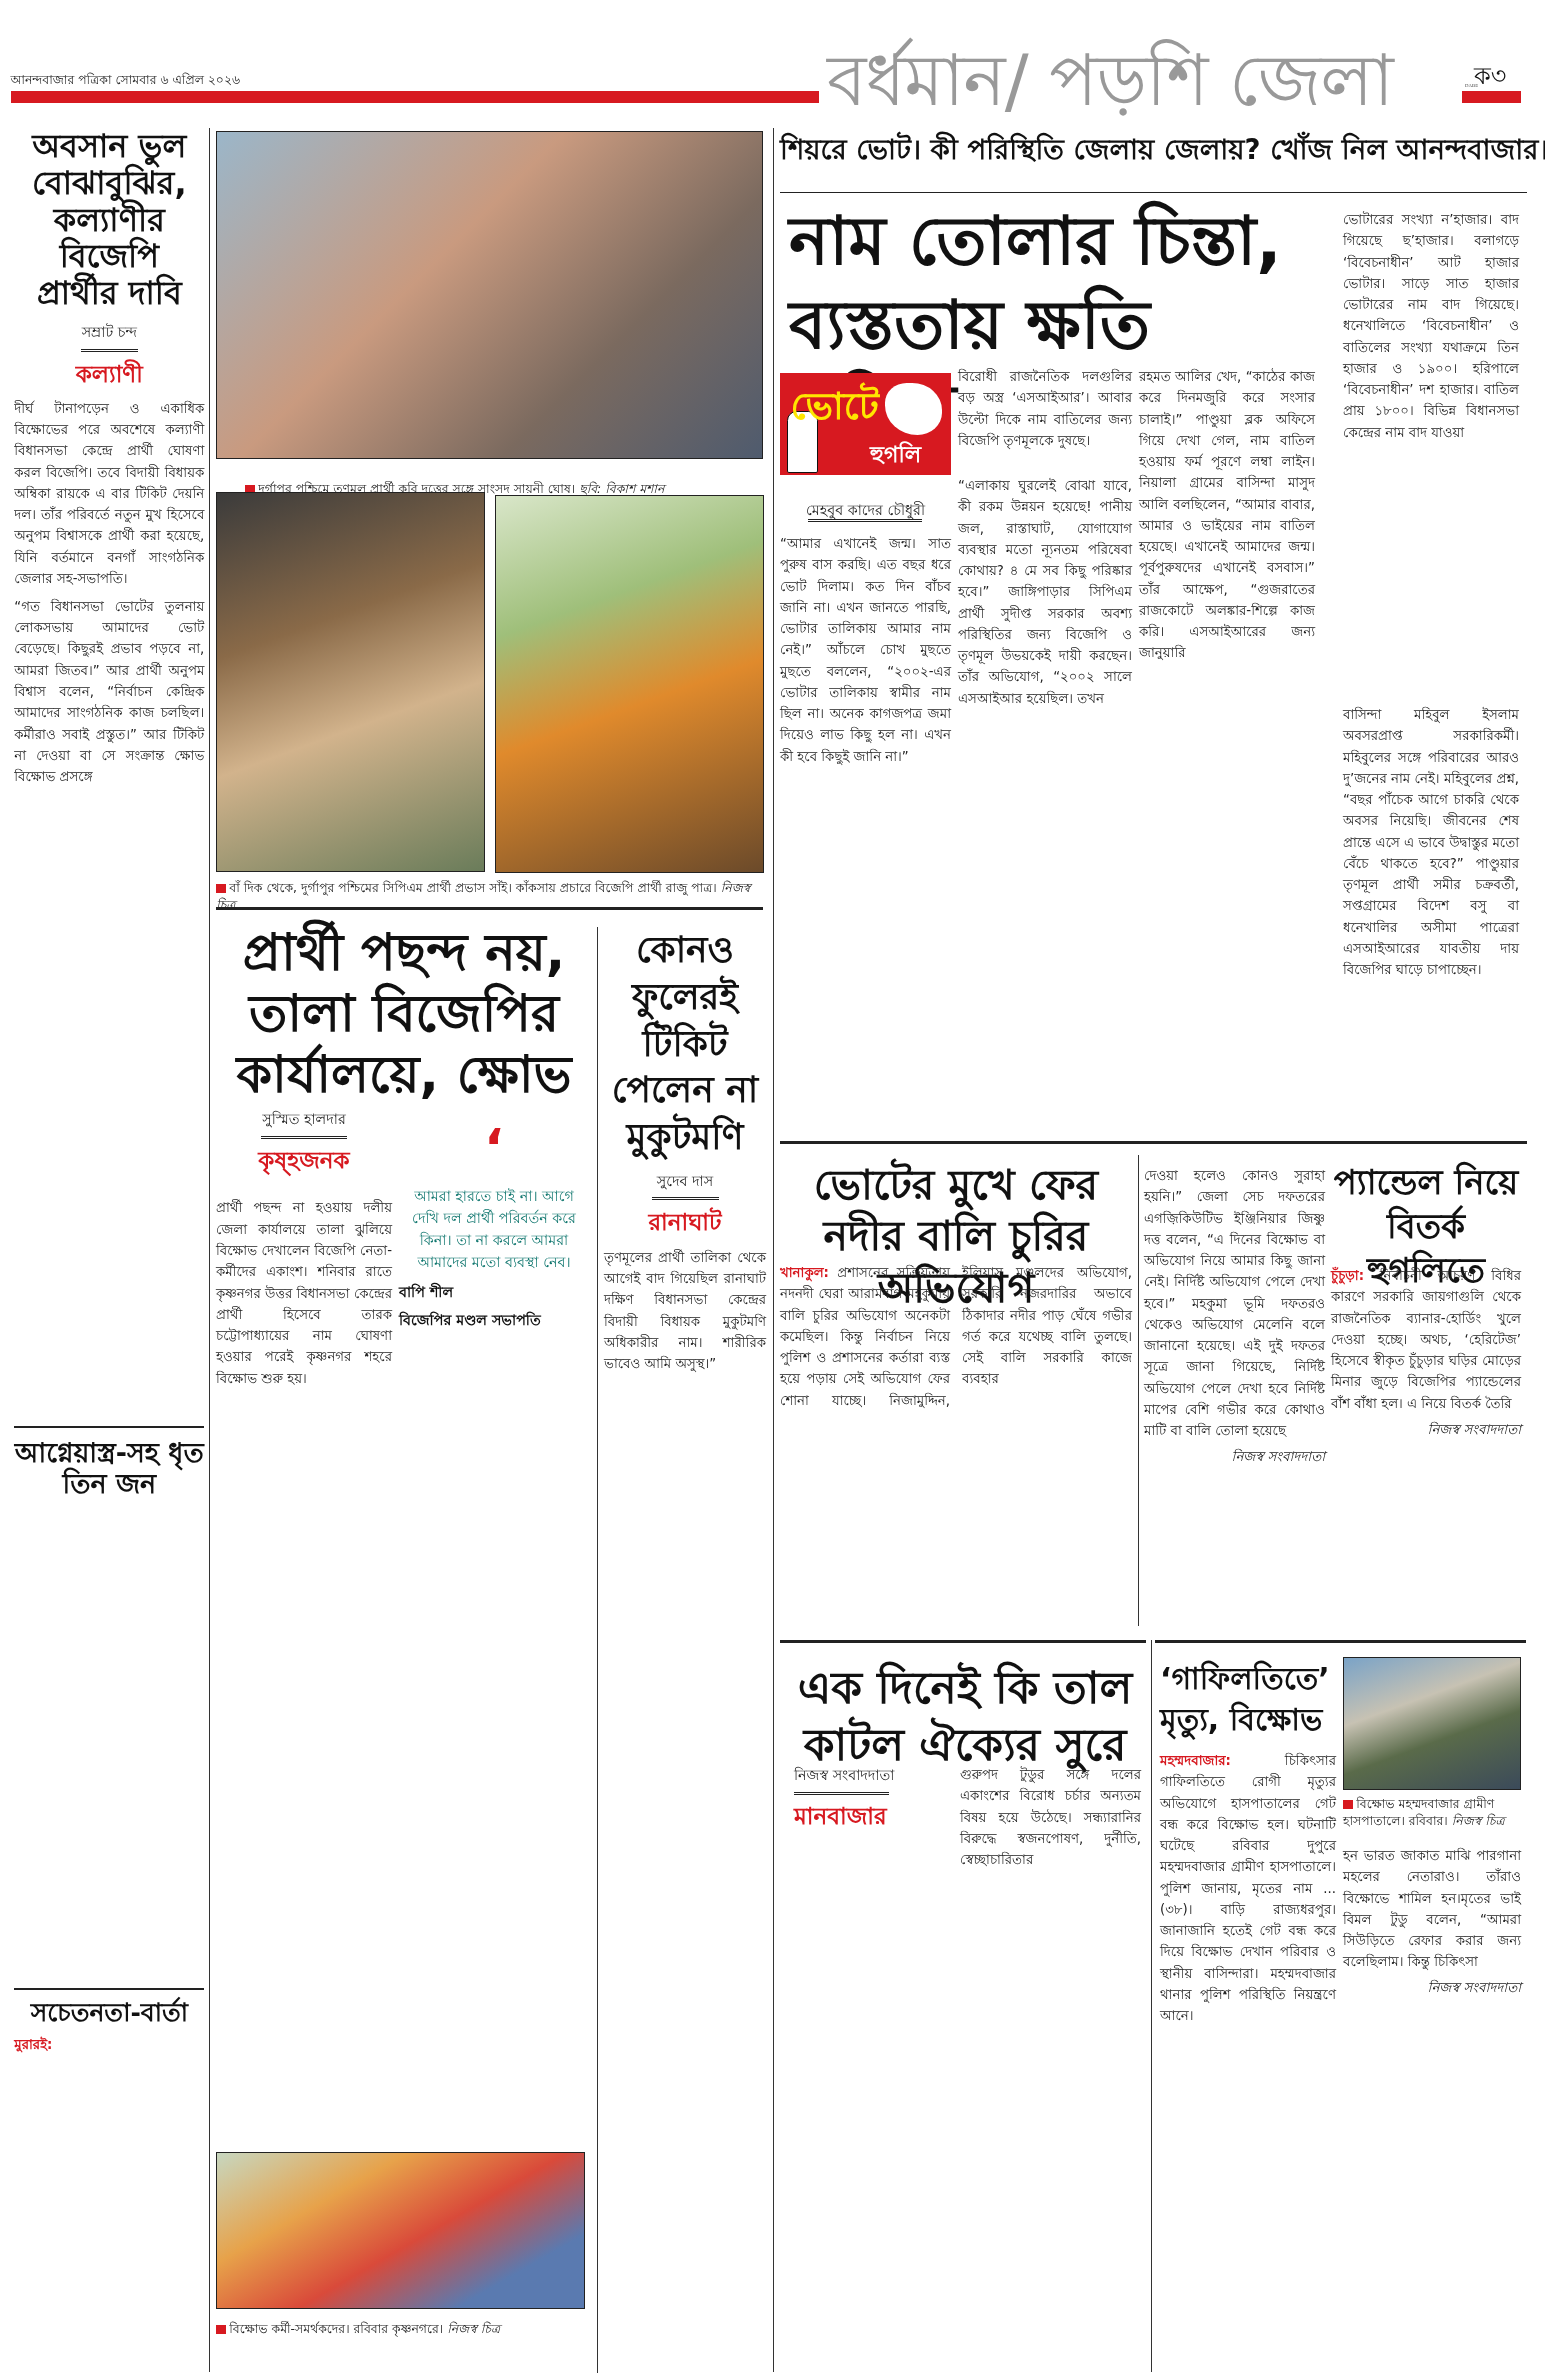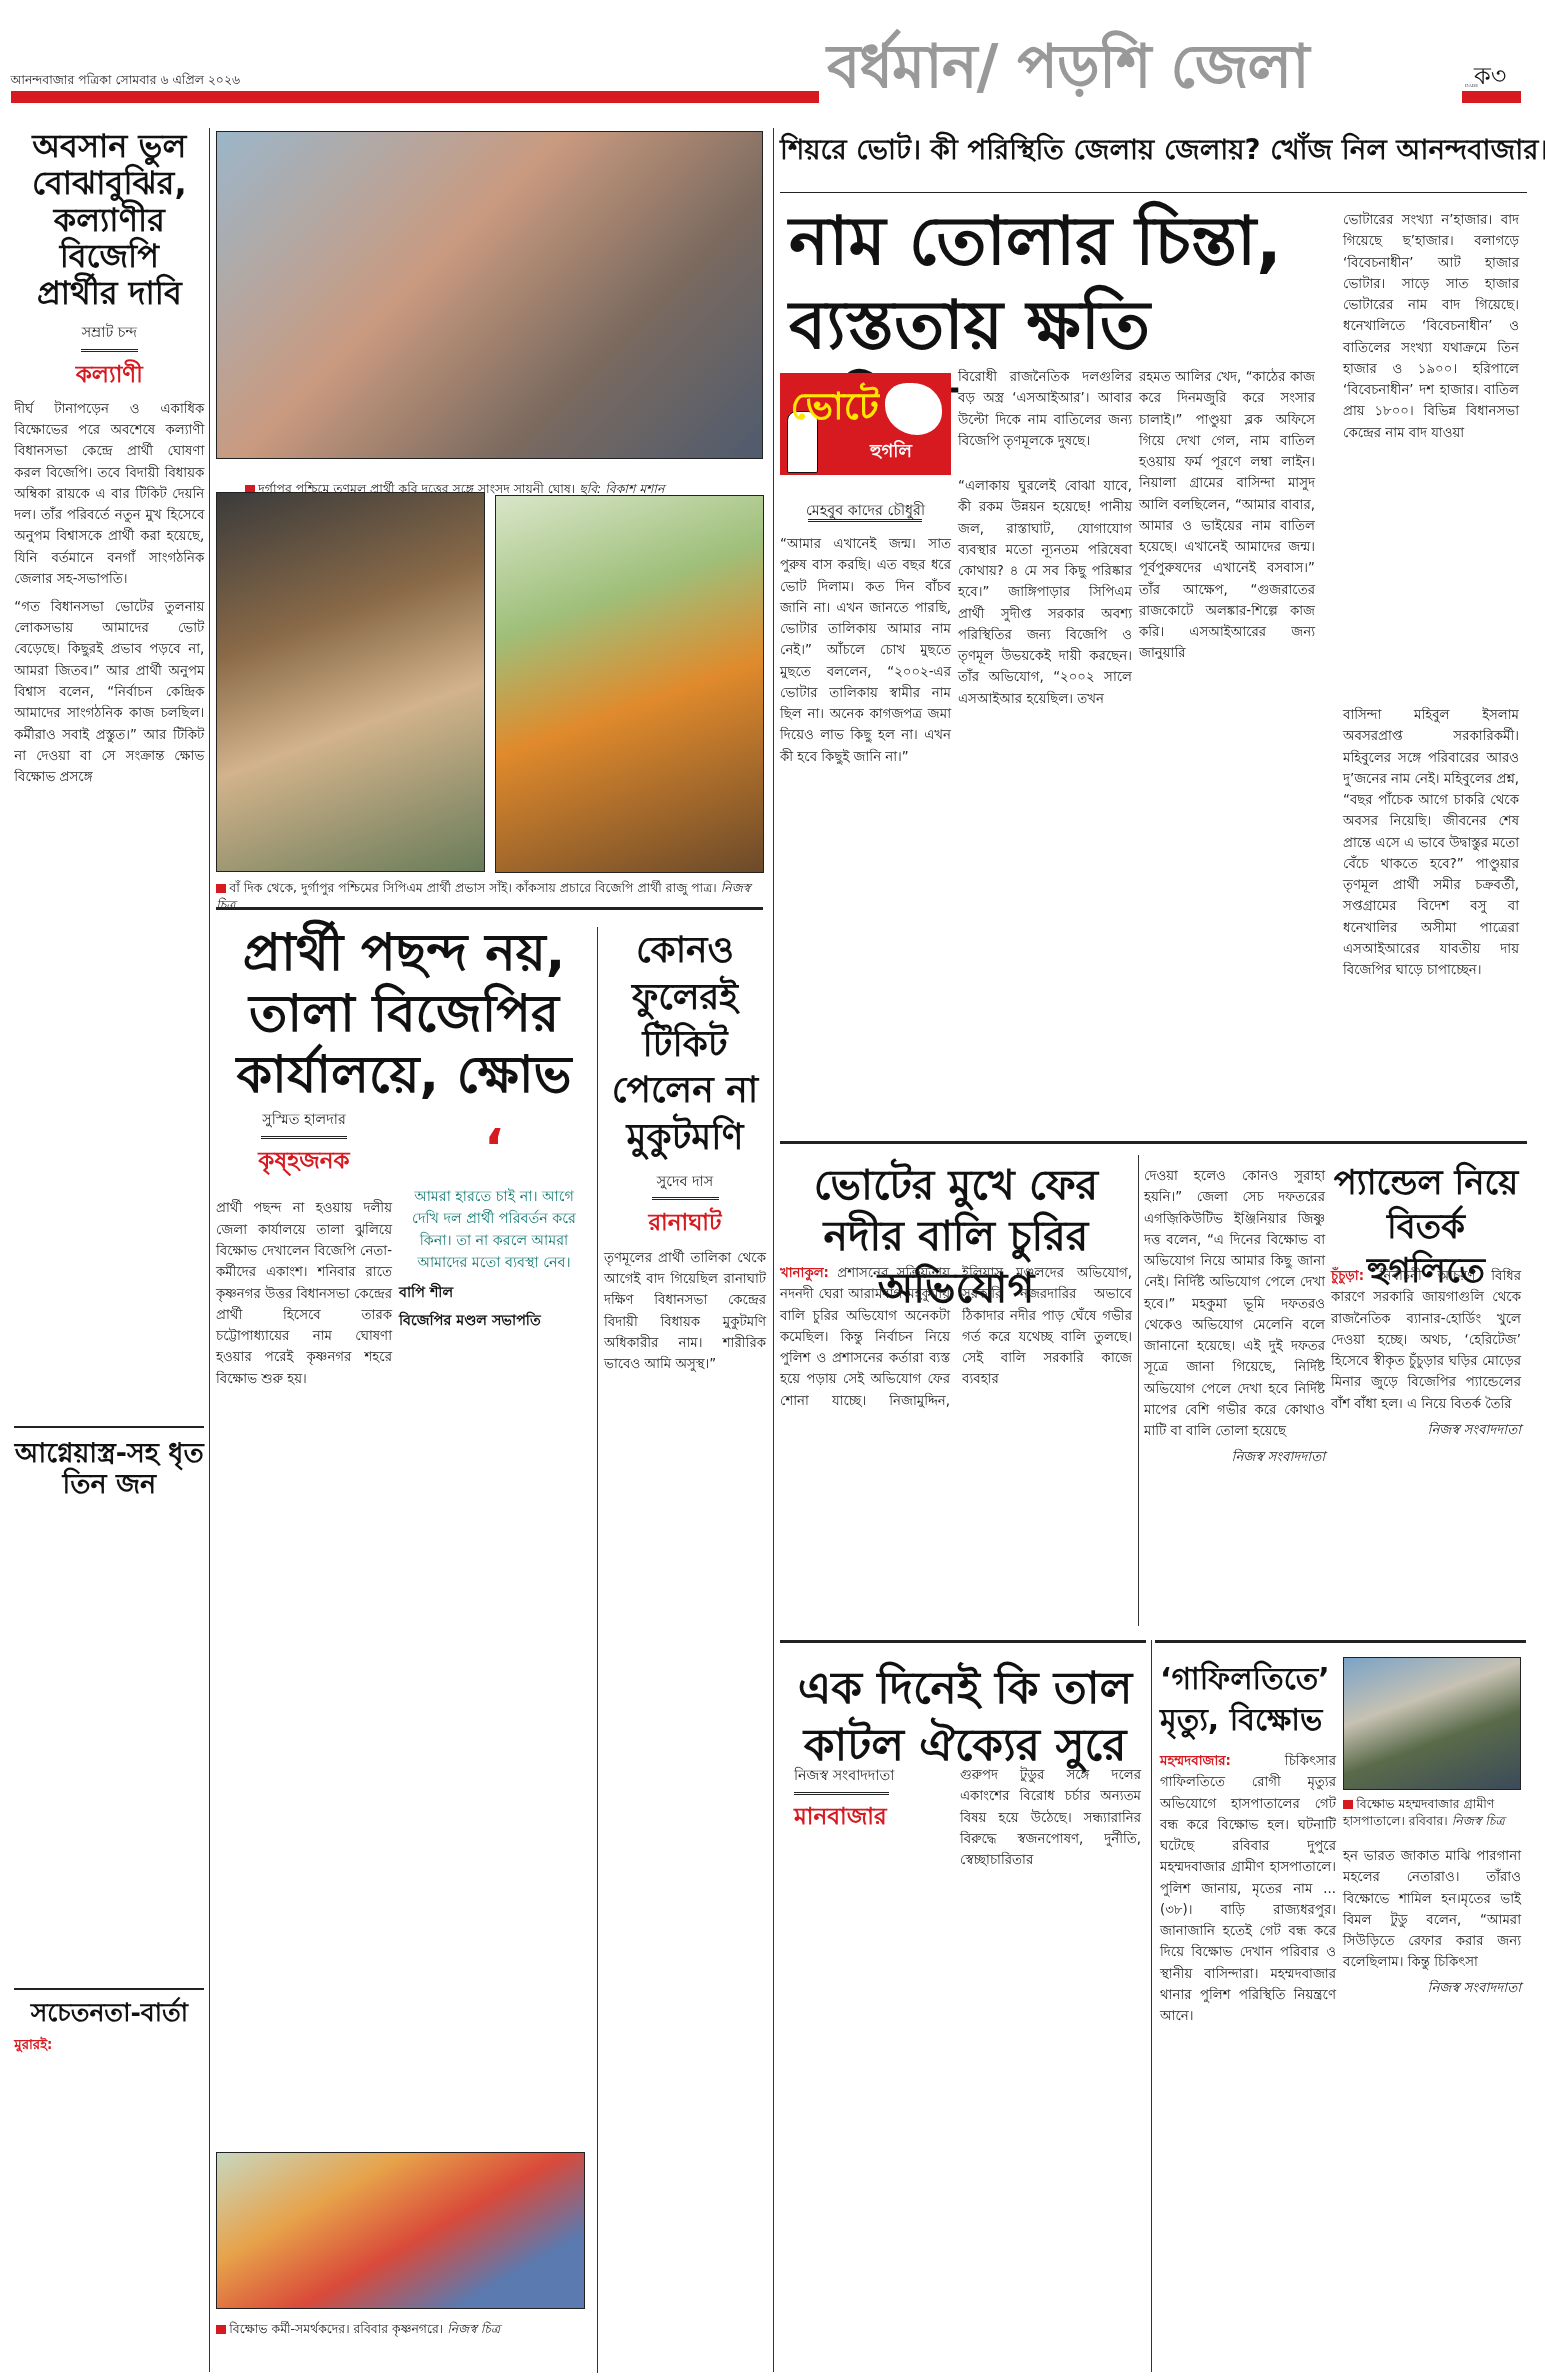--- a/index.html
+++ b/index.html
@@ -1,20 +1,20 @@
 <!DOCTYPE html>
 <html style="font-size:7.6px"><head>
 <meta charset="utf-8">
 <style>
   * { box-sizing: border-box; margin: 0; padding: 0; }
   body { width: 1545px; height: 2389px; background: #fff; font-family: "DejaVu Sans", sans-serif; color: #111; position: relative; overflow: hidden; }
   .abs { position: absolute; }
   .redbar { background: #d71920; height: 12.4px; }
   .masthead-meta { left: 10.5px; top: 71px; font-size: 12.4px; color: #222; }
-  .section-title { left: 827px; top: 36px; font-size: 60px; font-weight: bold; color: #999; letter-spacing: -1px; white-space: nowrap; line-height: 1; }
+  .section-title { left: 827px; top: 45px; font-size: 71px; font-weight: normal; color: #999; letter-spacing: -1px; white-space: nowrap; line-height: 1; }
   .dabe { left: 1465px; top: 83px; font-size: 4.8px; color: #444; font-family: "Liberation Serif", serif; }
   .page-no { left: 1474px; top: 57px; font-size: 24px; color: #111; }
   .kicker { left: 780px; top: 133px; width: 747px; font-size: 27.6px; font-weight: bold; line-height: 1.2; border-bottom: 1.9px solid #222; padding-bottom: 26px; white-space: nowrap; }
   .vrule { width: 1.4px; background: #333; }
   .hrule { height: 2.9px; background: #222; }
   .headline { font-weight: bold; line-height: 1.15; text-align: center; color: #111; }
   .byline { font-size: 14.3px; text-align: center; color: #222; }
   .byline-rule { height: 2.9px; border-top: 1.9px solid #222; border-bottom: 0.5px solid #222; margin: 3.8px auto; }
   .dateline { font-size: 23px; font-weight: bold; color: #d71920; text-align: center; }
   .body-text { font-size: 13.3px; line-height: 1.6; text-align: justify; color: #222; }
@@ -22,21 +22,21 @@
   .photo { background: linear-gradient(135deg, #9bb6c9 0%, #c99a7f 40%, #7b6a5f 70%, #4f5b6e 100%); border: 1.4px solid #222; }
   .photo.p2 { background: linear-gradient(160deg, #3b3b3b 0%, #8a6a48 35%, #d2b38c 60%, #6a7c5a 100%); }
   .photo.p3 { background: linear-gradient(160deg, #d9e6c9 0%, #9fbf7a 30%, #e08a2c 55%, #6b4a2a 100%); }
   .photo.p4 { background: linear-gradient(160deg, #7aa3c7 0%, #c7c2b3 35%, #5a6b4a 60%, #3b4a5a 100%); }
   .photo.p5 { background: linear-gradient(150deg, #c7d7c0 0%, #e7a24a 30%, #d94a3a 55%, #5a7ab0 80%); }
   .caption { font-size: 12.4px; color: #222; line-height: 1.4; }
   .caption .sq { display: inline-block; width: 9.5px; height: 9.5px; background: #d71920; margin-right: 3.8px; vertical-align: middle; }
   .caption .credit { font-style: italic; }
   .vote-logo { background: #d71920; }
   .vote-logo .vt { color: #ffe600; font-size: 37px; font-weight: bold; position: absolute; left: 10.5px; top: 3.8px; }
-  .vote-logo .hg { color: #fff; font-size: 18px; font-weight: bold; position: absolute; left: 90px; top: 64px; }
+  .vote-logo .hg { color: #fff; font-size: 22px; font-weight: bold; position: absolute; left: 90px; top: 64px; }
   .vote-logo .map { position: absolute; left: 105px; top: 9.5px; width: 57px; height: 52px; background: #fff; border-radius: 40% 55% 45% 60%; }
   .vote-logo .hand { position: absolute; left: 7.1px; top: 38px; width: 31px; height: 62px; background: #fff; border: 1.9px solid #111; border-radius: 9.5px 9.5px 1.9px 1.9px; }
   .quote-mark { color: #d71920; font-size: 52px; font-weight: bold; text-align: center; line-height: 1; }
   .quote-text { font-size: 14.3px; text-align: center; line-height: 1.55; color: #0f766e; margin-top: 11px; }
   .quote-name { font-size: 14.3px; font-weight: bold; }
 </style>
 </head>
 <body>
 
 <div class="abs masthead-meta">

